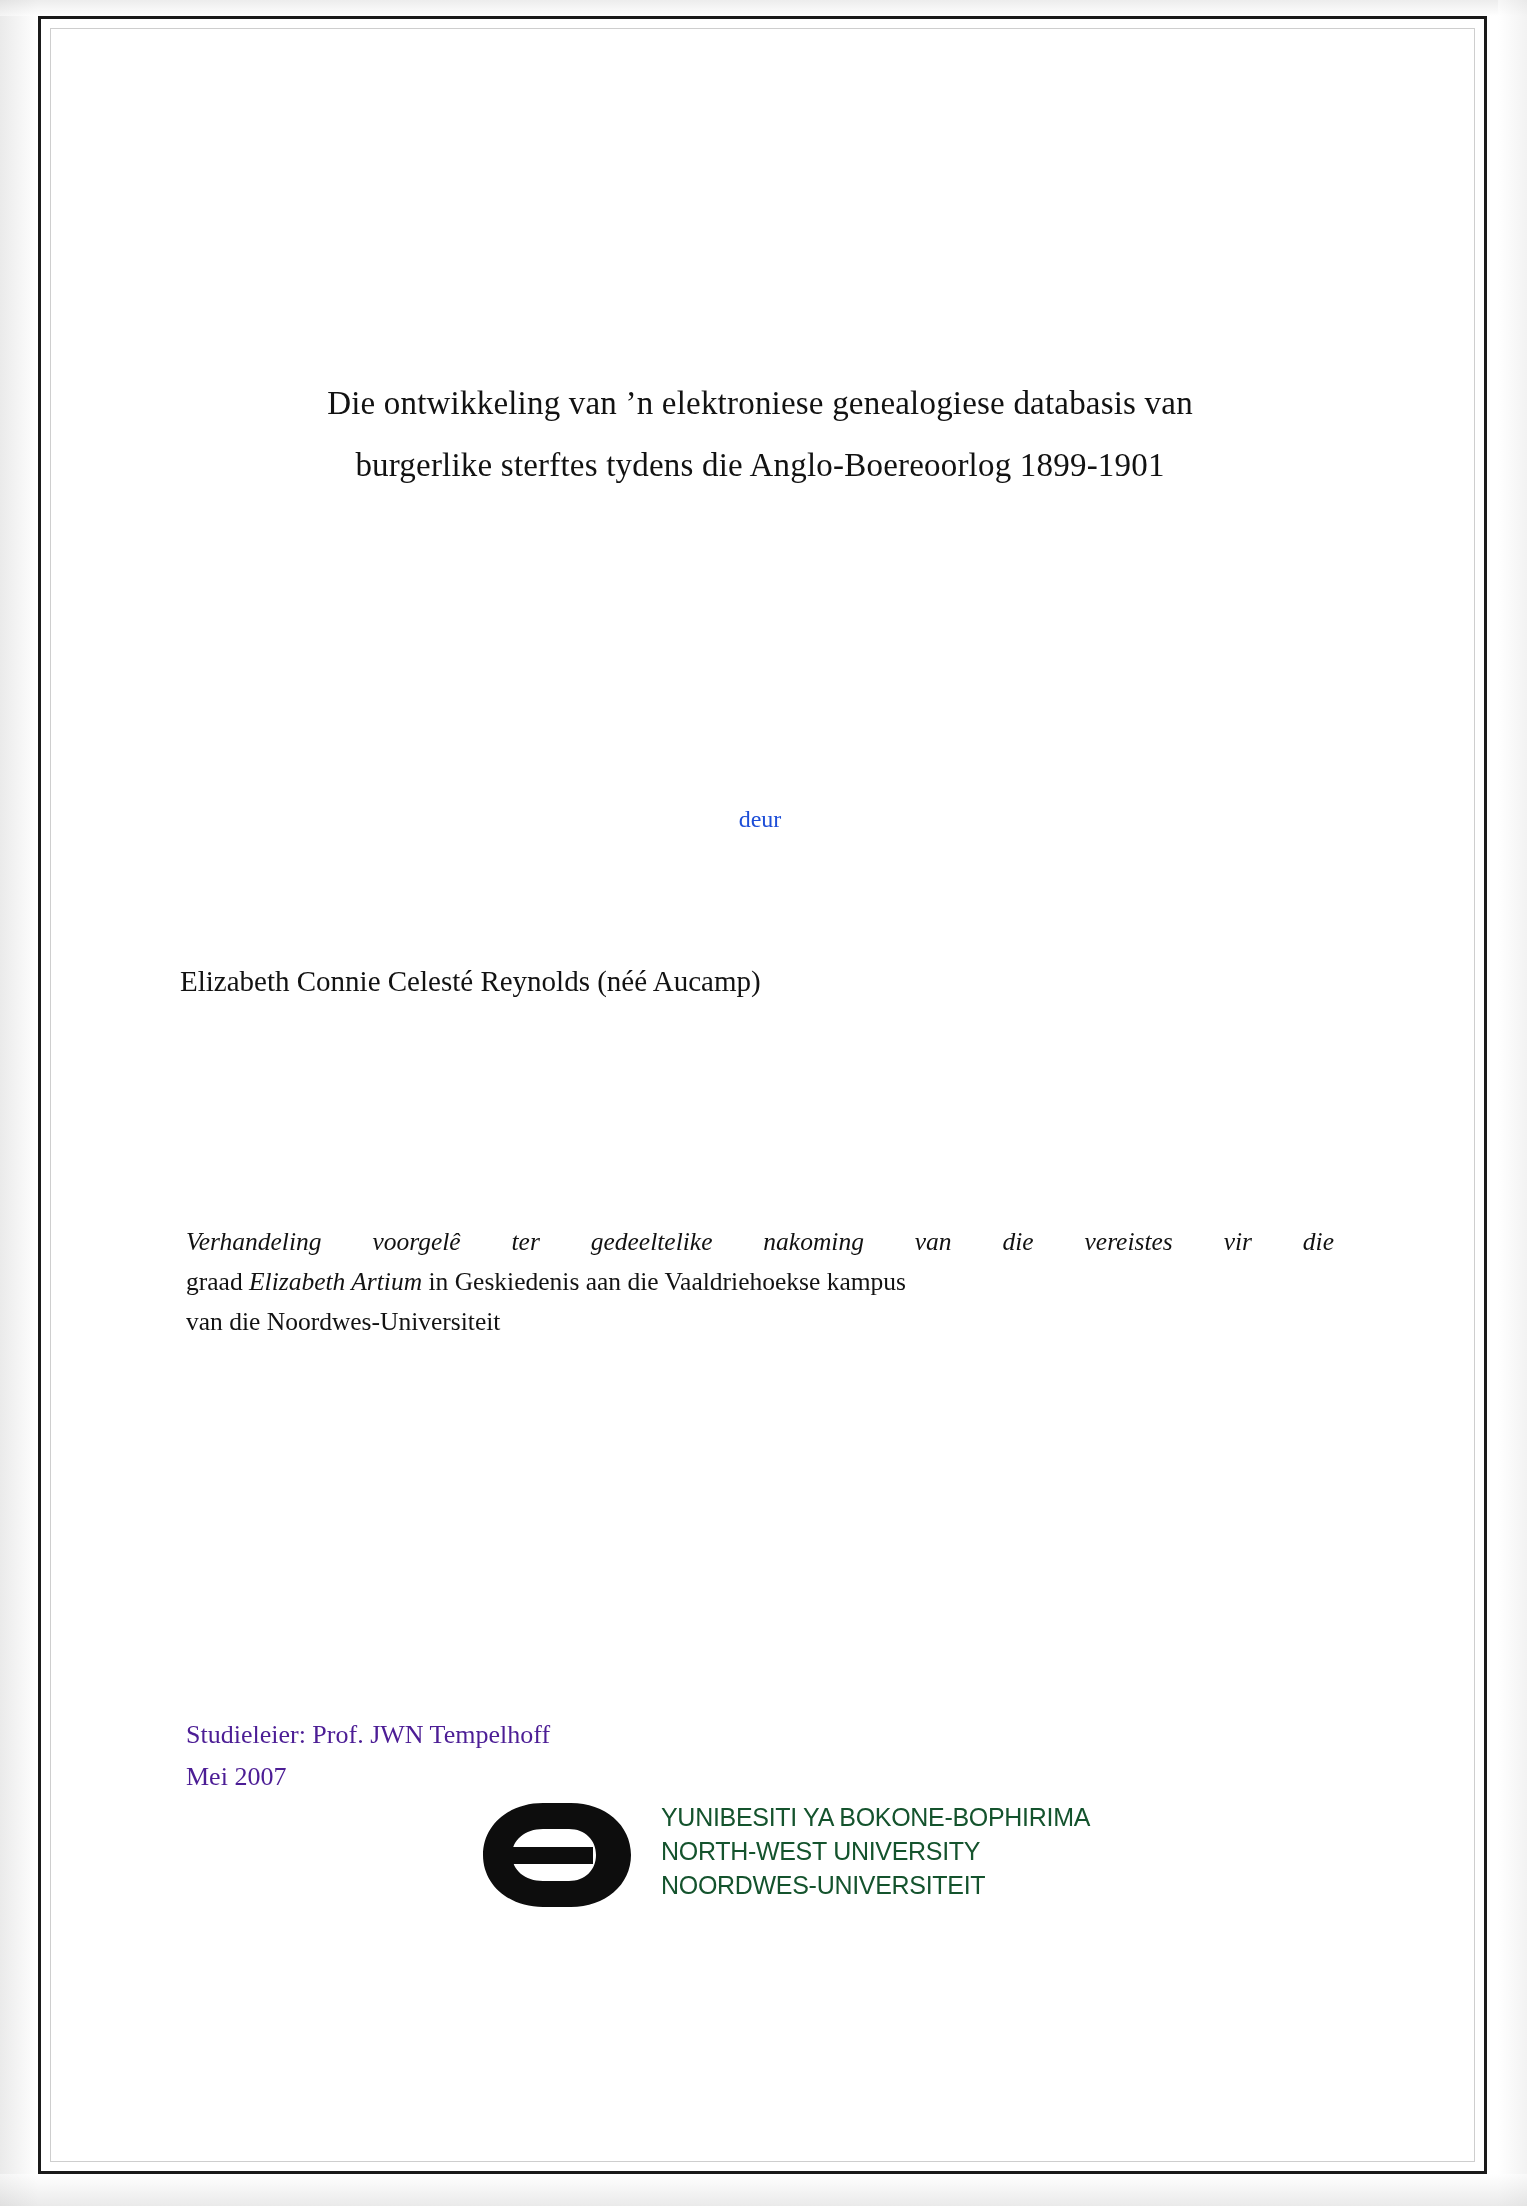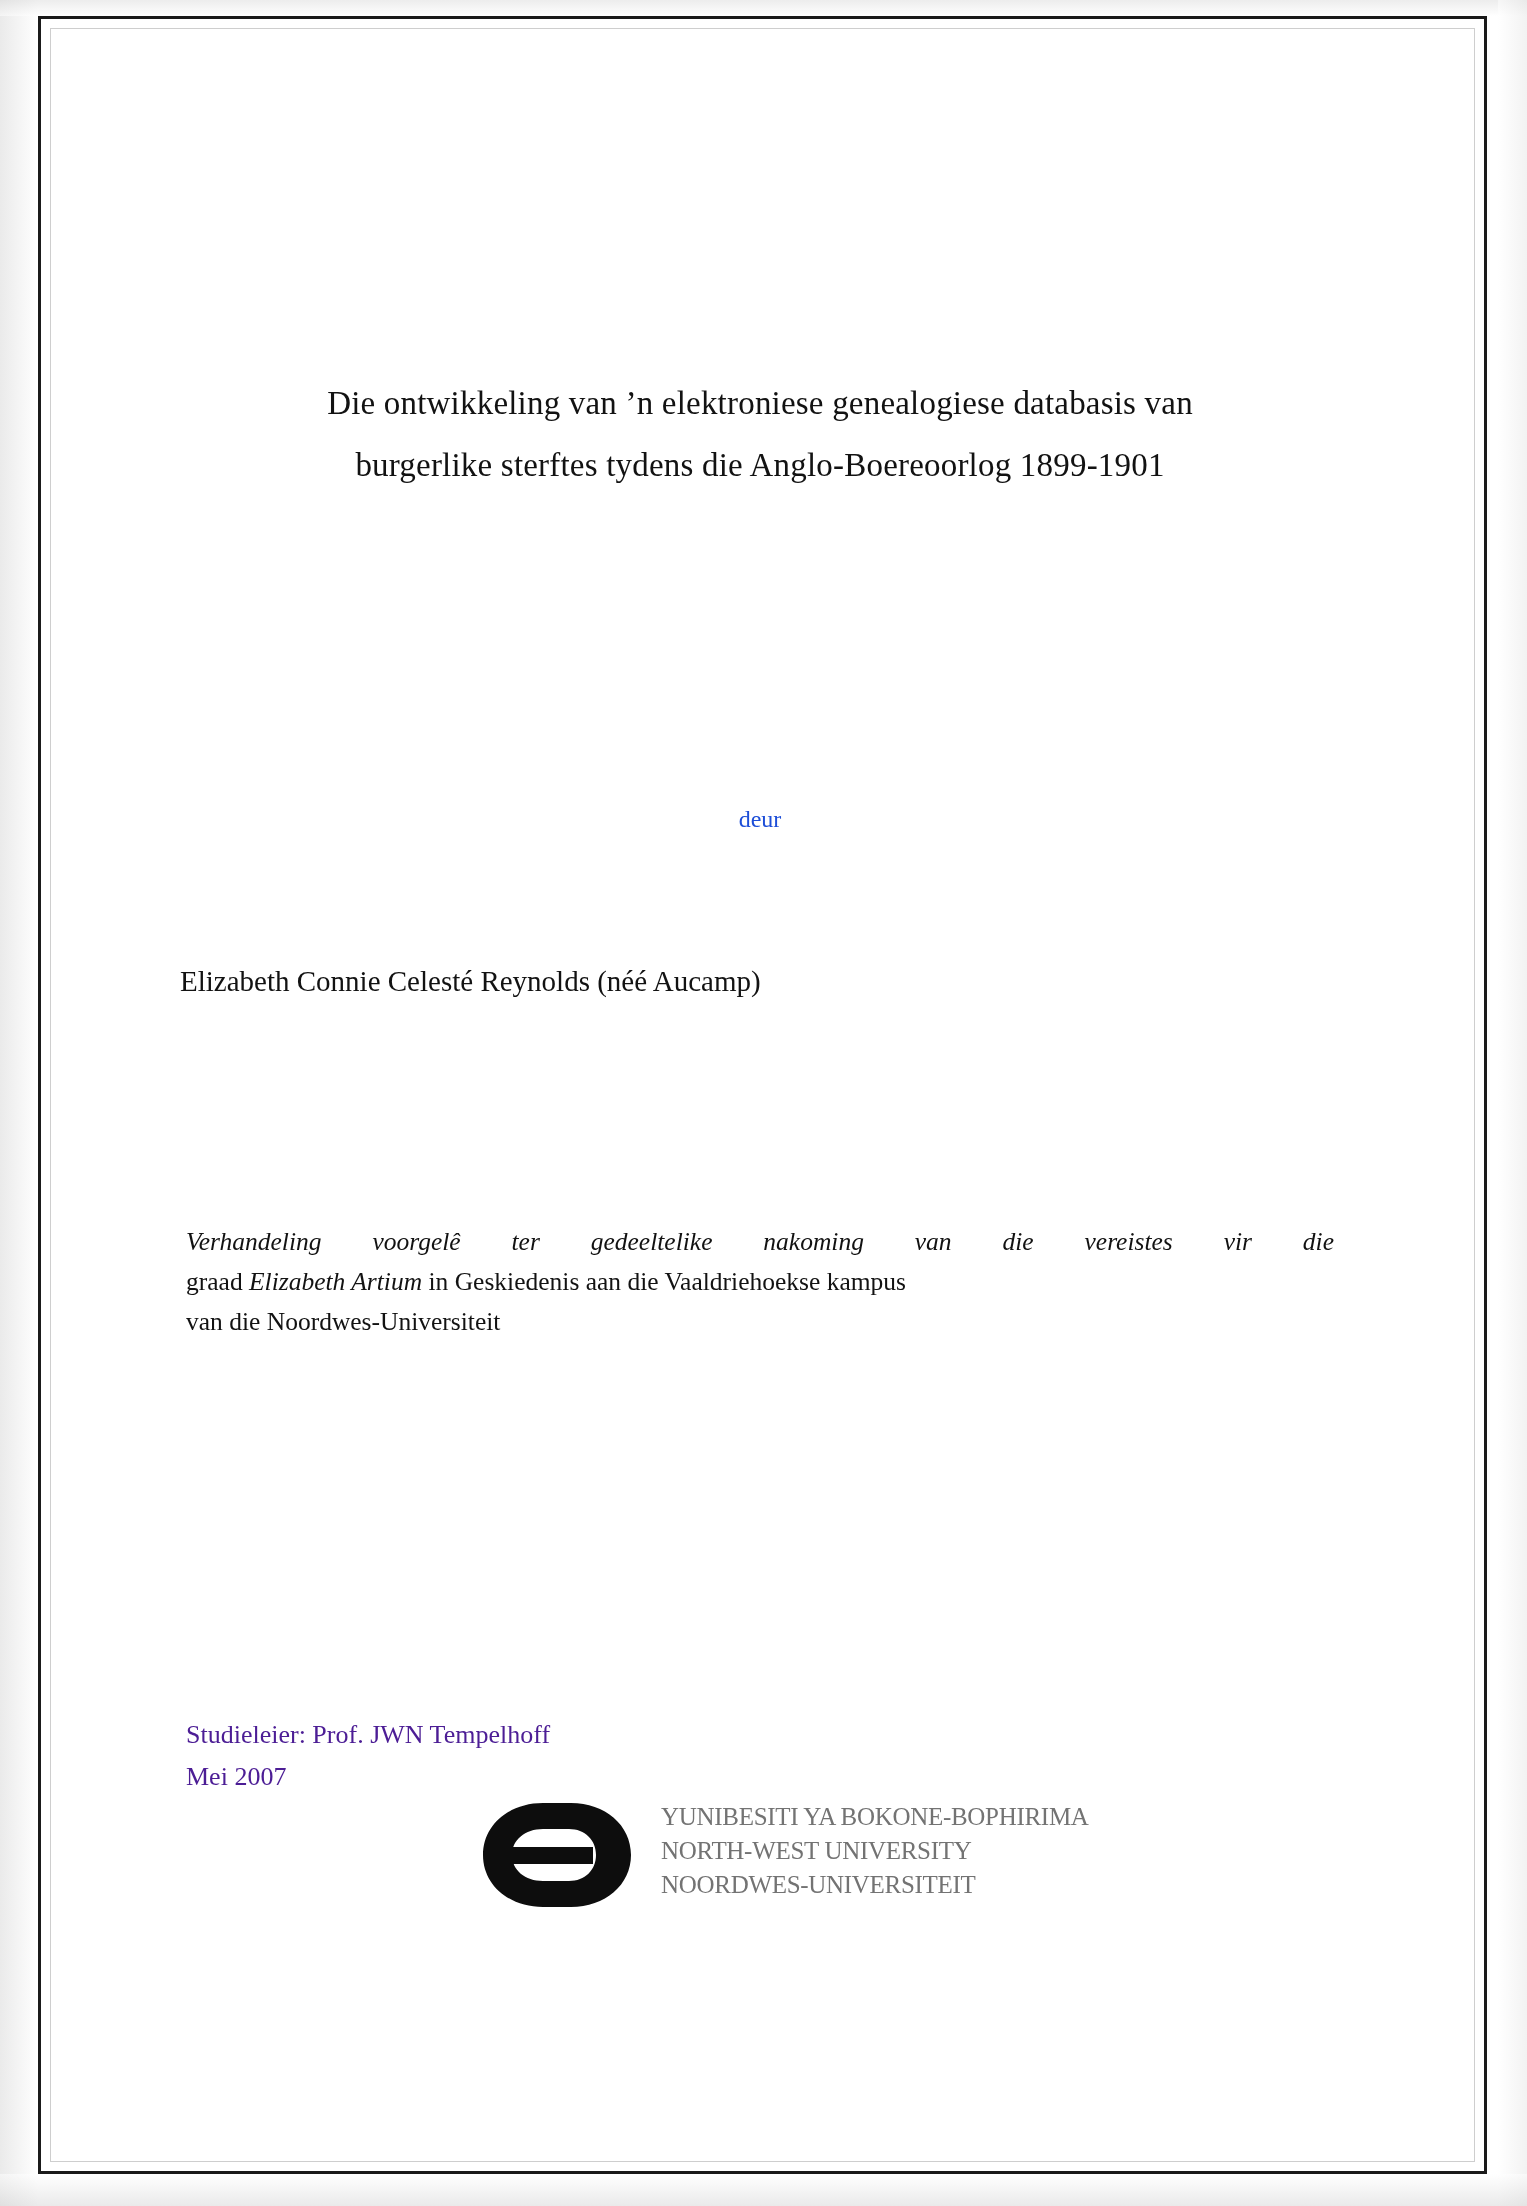--- a/index.html
+++ b/index.html
@@ -135,25 +135,25 @@
     position: absolute;
     left: 0;
     top: 5px;
     width: 190px;
     height: 120px;
   }
   .logo-text {
     position: absolute;
     left: 196px;
     top: 10px;
-    font-family: Liberation Serif, serif;
+    font-family: Liberation Sans, sans-serif;
     font-size: 25px;
     line-height: 34px;
     letter-spacing: -0.3px;
-    color: #737373;
+    color: #14532d;
     white-space: nowrap;
   }
 
   
   .edge-shade-left {
     position: absolute;
     left: 0; top: 0;
     width: 38px; height: 2206px;
     background: linear-gradient(to right, #d9d9d9, #ffffff);
     opacity: 0.55;

